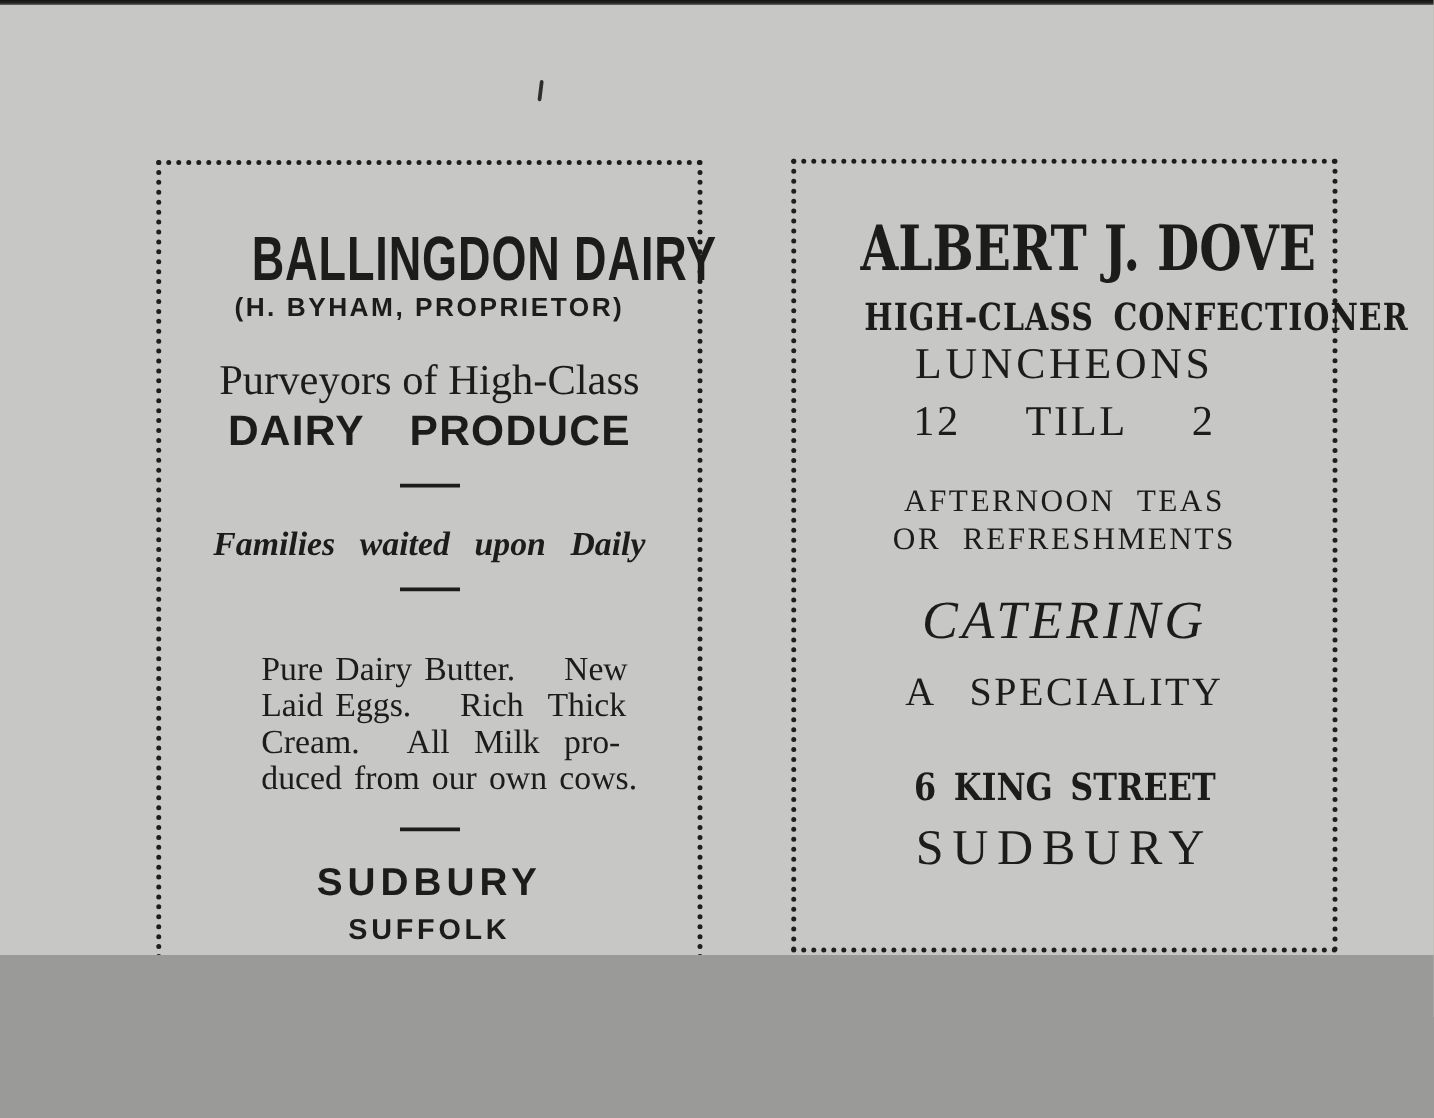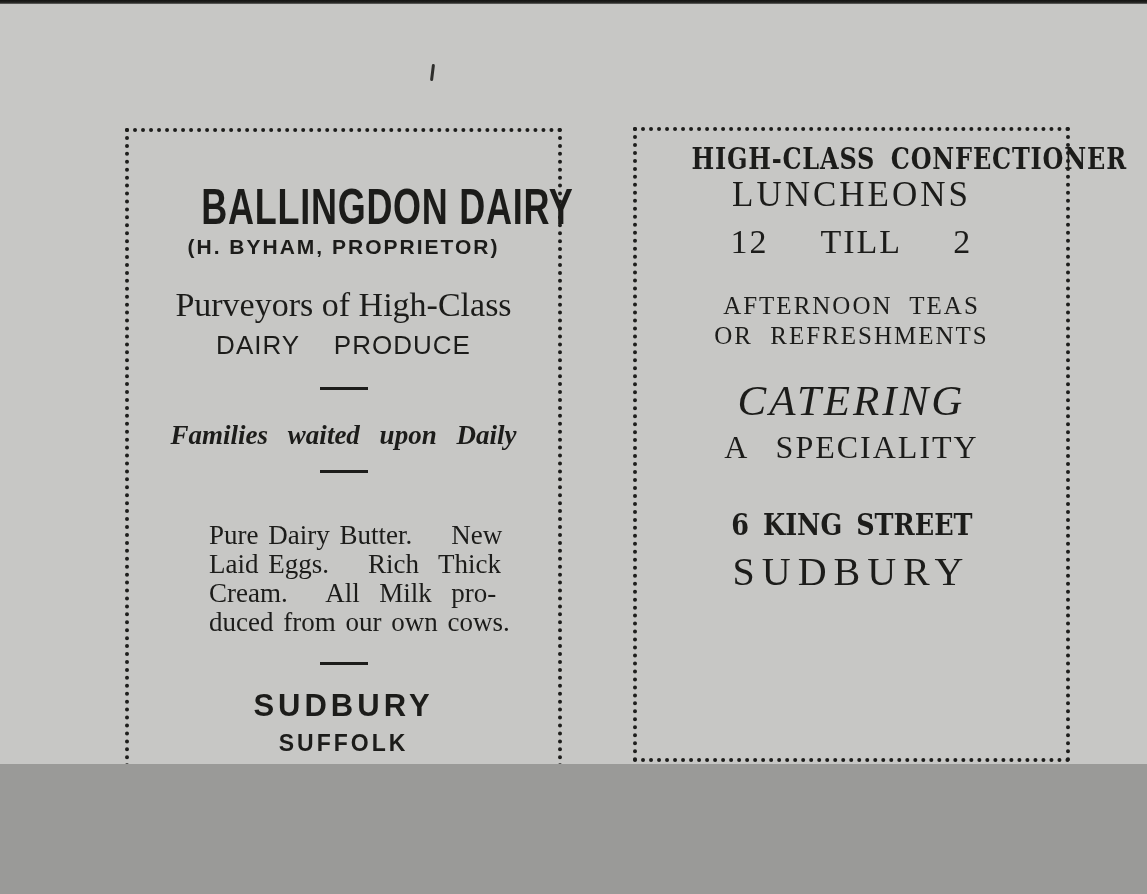--- a/index.html
+++ b/index.html
@@ -65,22 +65,22 @@
   }
   .l-purveyors{
     margin-top:25px;
     font-size:34px;
     line-height:41px;
     white-space:nowrap;
   }
   .l-produce{
     margin-top:2px;
     font-family:"Liberation Sans", sans-serif;
-    font-weight:normal;
-    font-size:26px;
+    font-weight:bold;
+    font-size:34px;
     line-height:36px;
     letter-spacing:1px;
     word-spacing:26px;
     white-space:nowrap;
   }
   .rule{
     width:48px;height:3px;
     background:#1c1c1a;
     border:none;
     margin:0 auto;
@@ -165,21 +165,21 @@
   .r-teas-1{margin-top:30px;text-align:center;}
   .r-catering{
     margin-top:25px;
     font-size:43px;
     line-height:50px;
     letter-spacing:3px;
     white-space:nowrap;
     font-style:italic;
   }
   .r-speciality{
-    margin-top:4px;
+    margin-top:14px;
     font-size:32px;
     line-height:34px;
     letter-spacing:2px;
     word-spacing:18px;
     white-space:nowrap;
   }
   .r-address{
     margin-top:44px;
     font-family:"DejaVu Serif", serif;
     font-weight:bold;
@@ -225,20 +225,21 @@
       <div>Laid Eggs.    Rich  Thick</div>
       <div>Cream.    All  Milk  pro-</div>
       <div>duced from our own cows.</div>
     </div>
     <hr class="rule rule-3">
     <div class="l-town">SUDBURY</div>
     <div class="l-county">SUFFOLK</div>
   </div>
 
   <div class="ad-box ad-right">
+    <div class="r-title"><span class="squeeze">ALBERT J. DOVE</span></div>
     <div class="r-subtitle"><span class="squeeze">HIGH-CLASS CONFECTIONER</span></div>
     <div class="r-luncheons">LUNCHEONS</div>
     <div class="r-hours">12 TILL 2</div>
     <div class="r-teas r-teas-1">AFTERNOON TEAS</div>
     <div class="r-teas">OR REFRESHMENTS</div>
     <div class="r-catering">CATERING</div>
     <div class="r-speciality">A SPECIALITY</div>
     <div class="r-address"><span class="squeeze">6 KING STREET</span></div>
     <div class="r-town">SUDBURY</div>
   </div>

